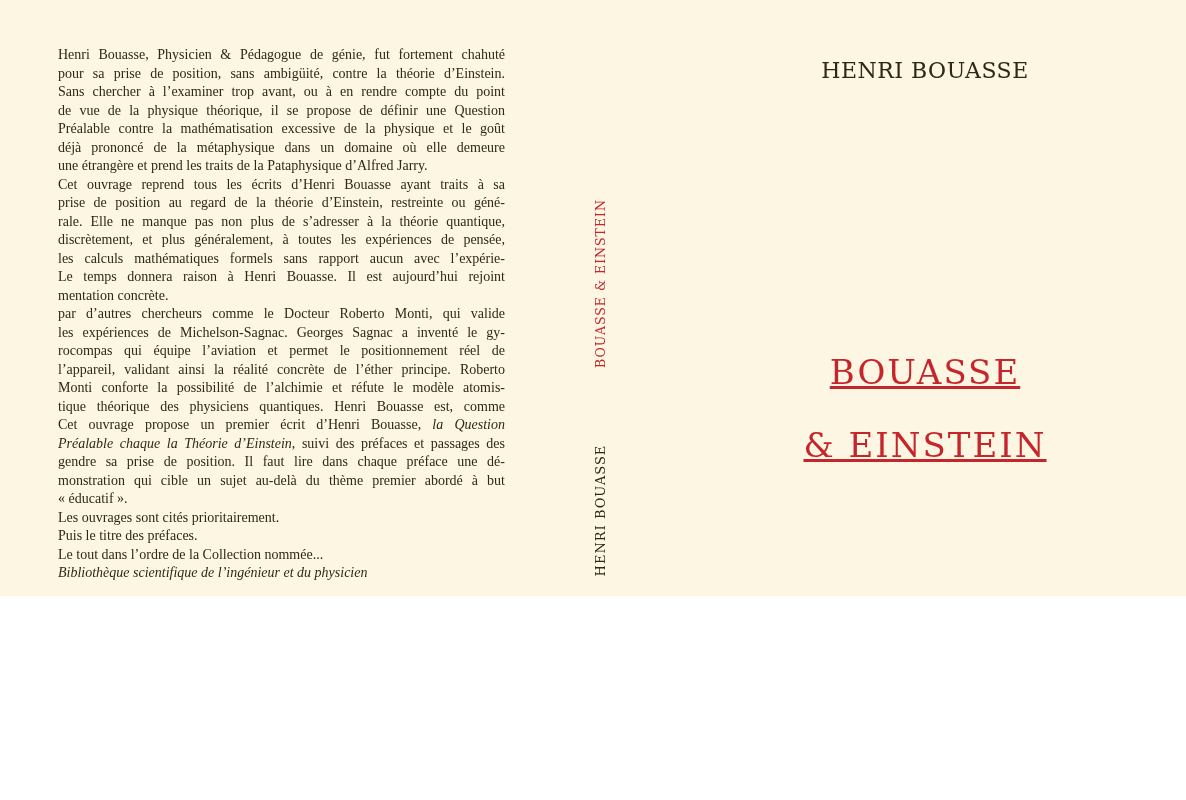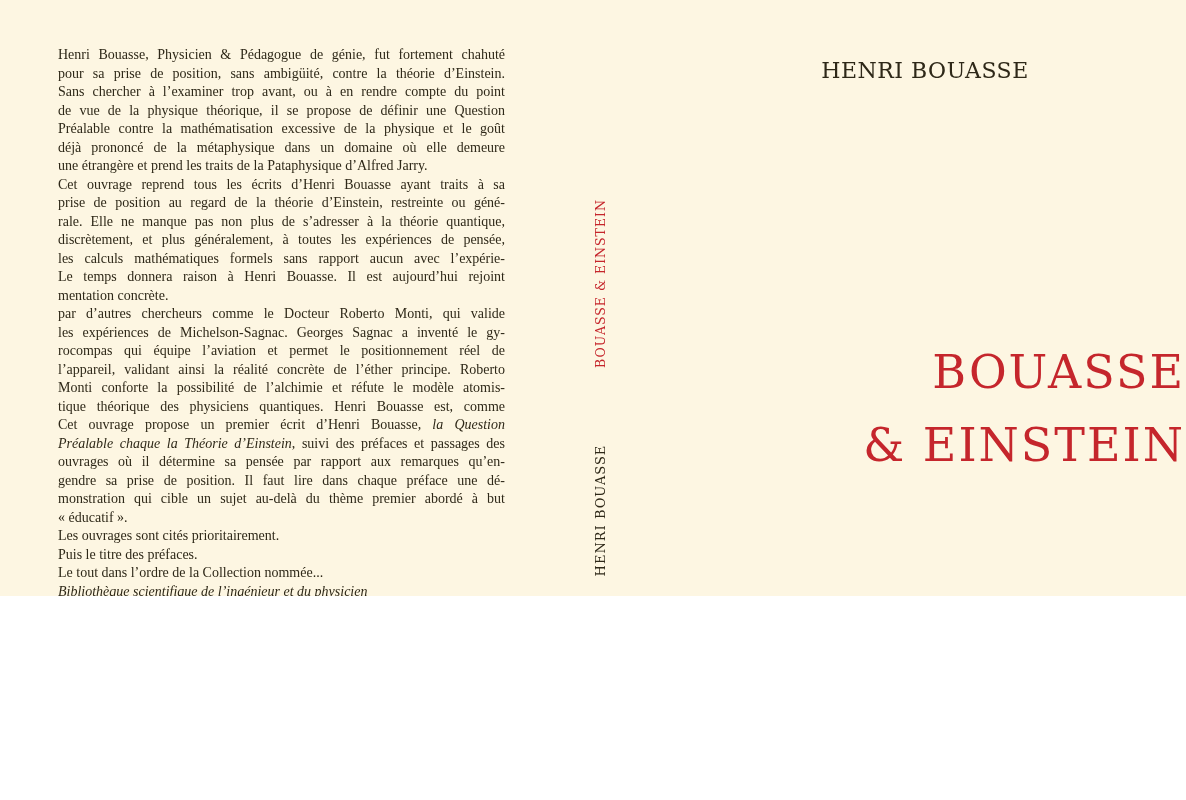--- a/index.html
+++ b/index.html
@@ -60,23 +60,23 @@
     position:absolute; left:520px; top:503px; width:160px; text-align:center;
     transform:rotate(-90deg); font-family:"DejaVu Serif", serif;
     font-size:13px; letter-spacing:1px; color:var(--ink); white-space:nowrap;
   }
   
   .front-author{
     position:absolute; left:665px; top:58px; width:520px; text-align:center;
     font-family:"DejaVu Serif", serif; font-size:22px; letter-spacing:.5px; color:var(--ink);
   }
   .front-title{
-    position:absolute; left:665px; top:336px; width:520px; text-align:right;
-    font-family:"DejaVu Serif", serif; font-size:46px; line-height:73px;
-    letter-spacing:2px; color:var(--title_red);
+    position:absolute; left:665px; top:336px; width:520px; text-align:center;
+    font-family:"DejaVu Serif", serif; font-size:34px; line-height:73px;
+    letter-spacing:2px; color:var(--title_red);text-decoration:underline;
   }
 </style>
 </head>
 <body>
 
 <div class="canvas">
 
   <section>
     <div class="back-text">
         <div class="bline just"><span>Henri Bouasse, Physicien &amp; Pédagogue de génie, fut fortement chahuté</span></div>
@@ -94,21 +94,20 @@
         <div class="bline just"><span>Le temps donnera raison à Henri Bouasse. Il est aujourd’hui rejoint</span></div>
         <div class="bline"><span>mentation concrète.</span></div>
         <div class="bline just"><span>par d’autres chercheurs comme le Docteur Roberto Monti, qui valide</span></div>
         <div class="bline just"><span>les expériences de Michelson-Sagnac. Georges Sagnac a inventé le gy-</span></div>
         <div class="bline just"><span>rocompas qui équipe l’aviation et permet le positionnement réel de</span></div>
         <div class="bline just"><span>l’appareil, validant ainsi la réalité concrète de l’éther principe. Roberto</span></div>
         <div class="bline just"><span>Monti conforte la possibilité de  l’alchimie et réfute le modèle atomis-</span></div>
         <div class="bline just"><span>tique théorique des physiciens quantiques. Henri Bouasse est, comme</span></div>
         <div class="bline just"><span>Cet ouvrage propose un premier écrit d’Henri Bouasse, </span><i>la Question</i></div>
         <div class="bline just"><i>Préalable chaque la Théorie d’Einstein</i><span>, suivi des préfaces et passages des</span></div>
-        <div class="bline just"><span>ouvrages où il détermine sa pensée par rapport aux remarques qu’en-</span></div>
         <div class="bline just"><span>gendre sa prise de position. Il faut lire dans chaque préface une dé-</span></div>
         <div class="bline just"><span>monstration qui cible un sujet au-delà du thème premier abordé à but</span></div>
         <div class="bline"><span>« éducatif ».</span></div>
         <div class="bline"><span>Les ouvrages sont cités prioritairement.</span></div>
         <div class="bline"><span>Puis le titre des préfaces.</span></div>
         <div class="bline"><span>Le tout dans l’ordre de la Collection nommée...</span></div>
         <div class="bline"><i>Bibliothèque scientifique de l’ingénieur et du physicien</i></div>
       </div>
 
     <div class="credit">Cédric Mannu</div>

